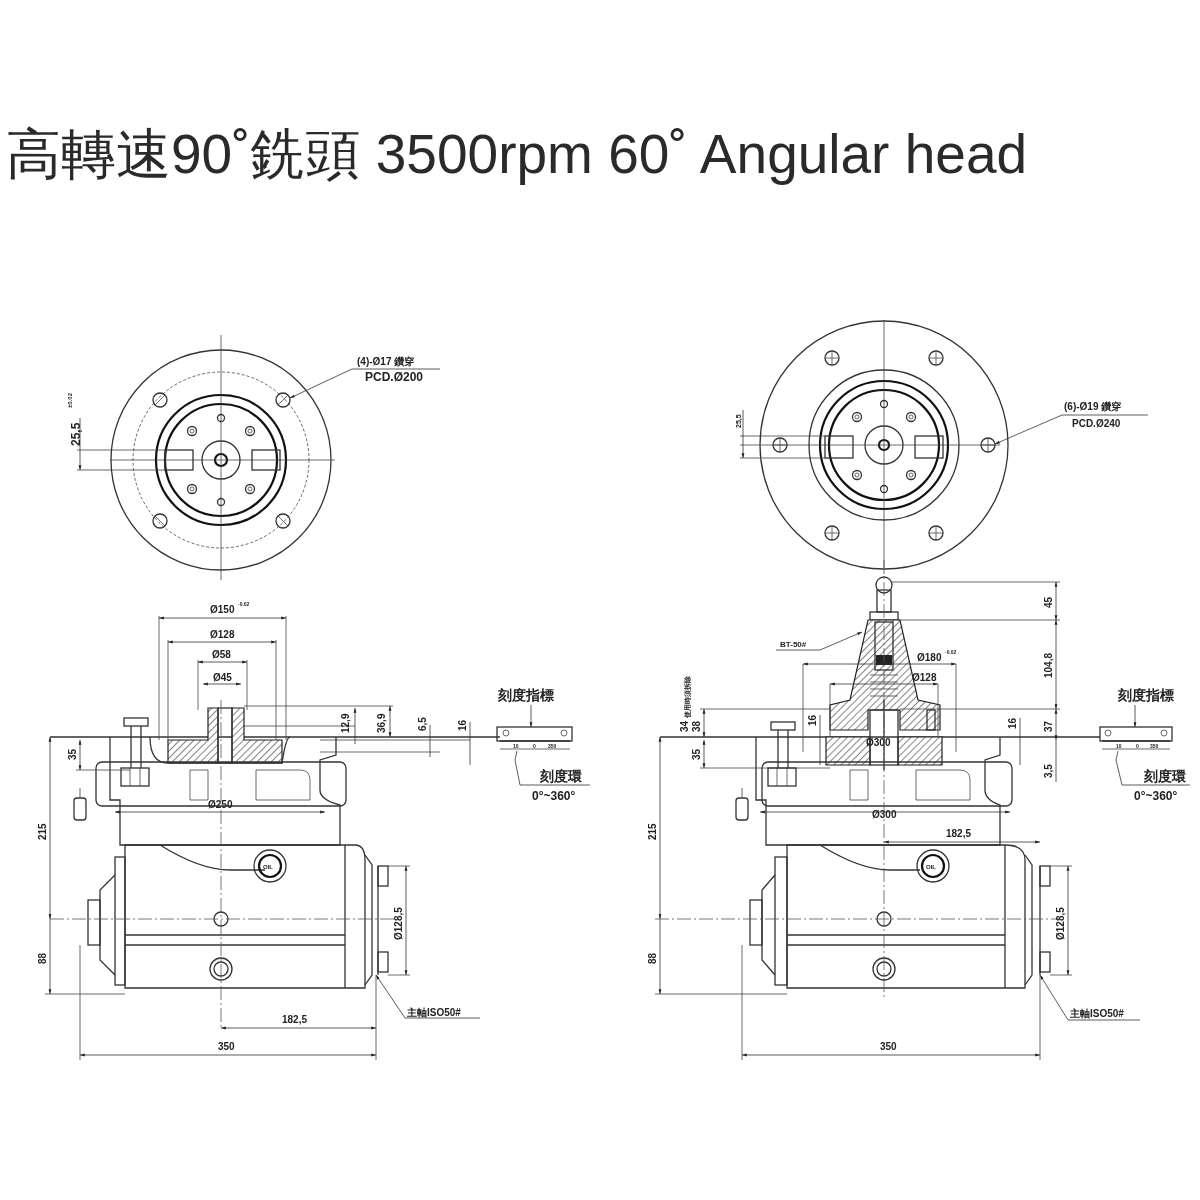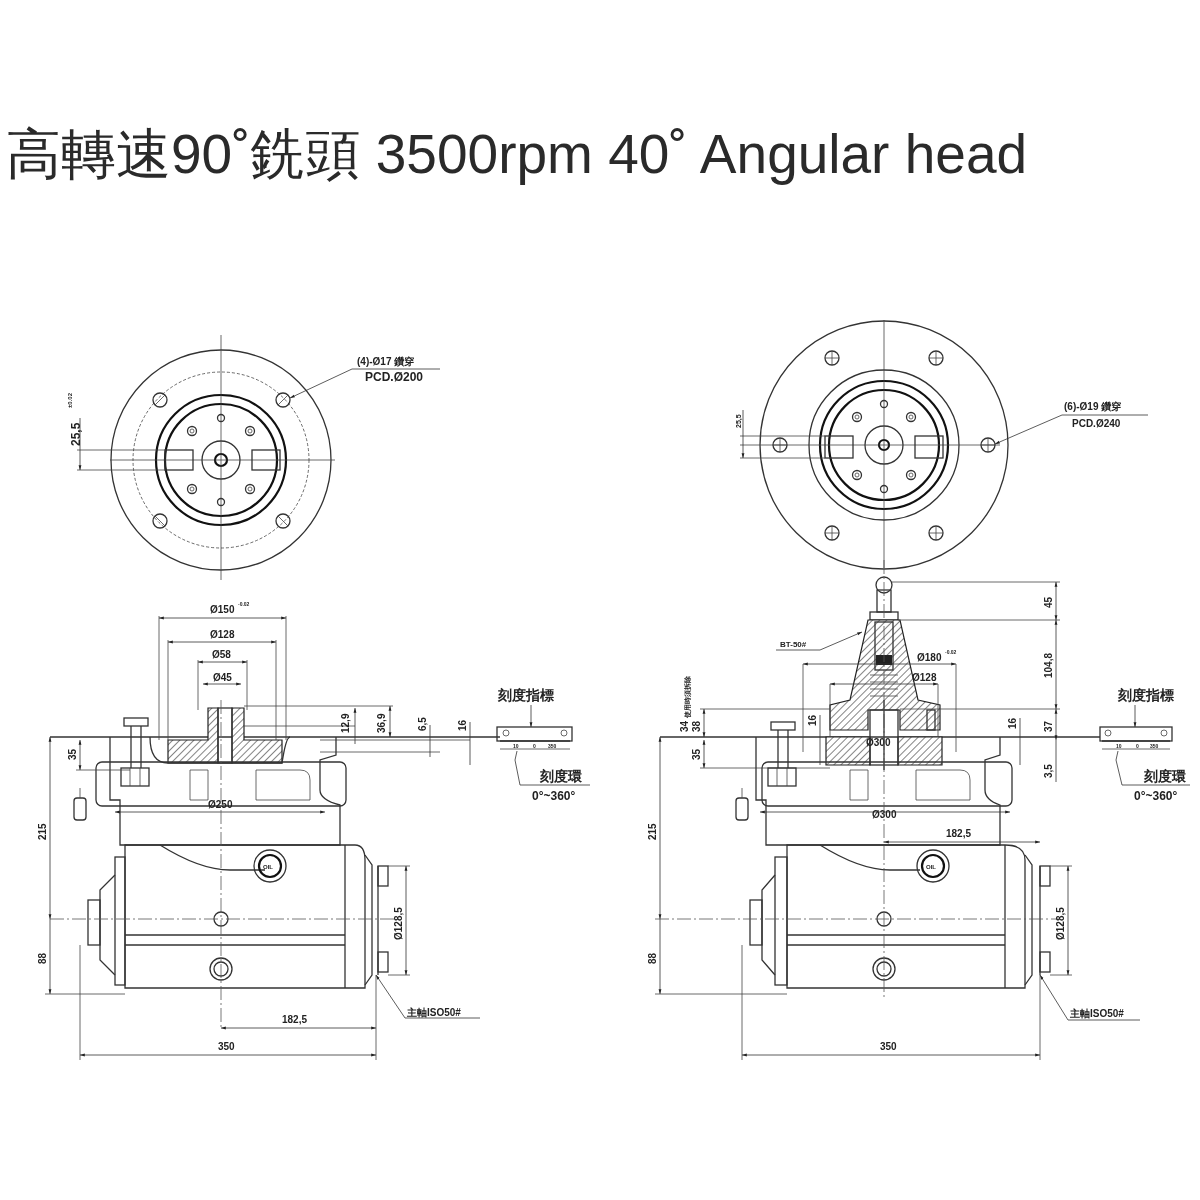--- a/index.html
+++ b/index.html
@@ -12,21 +12,21 @@
   .center{stroke:#555;stroke-width:0.8;fill:none;stroke-dasharray:14 3 2 3;}
   .dim{stroke:#333;stroke-width:0.8;fill:none;}
   .hatch{fill:url(#hatch);stroke:#222;stroke-width:1.2;}
   .t{font-family:"Liberation Sans","DejaVu Sans",sans-serif;font-size:10px;font-weight:bold;fill:#222;}
   .tl{font-family:"Liberation Sans","DejaVu Sans",sans-serif;font-size:12px;font-weight:bold;fill:#222;}
   .tc{font-family:"DejaVu Sans",sans-serif;font-size:14px;font-weight:bold;fill:#222;}
 </style>
 </head>
 <body>
 
-<div class="title">高轉速90˚銑頭 3500rpm 40˚ Angular head</div>
+<div class="title">高轉速90˚銑頭 3500rpm 60˚ Angular head</div>
 
 <svg width="1200" height="1200" viewBox="0 0 1200 1200">
   <defs>
     <pattern id="hatch" width="5" height="5" patternUnits="userSpaceOnUse" patternTransform="rotate(45)">
       <rect width="5" height="5" fill="#fff"></rect>
       <line x1="0" y1="0" x2="0" y2="5" stroke="#333" stroke-width="1.2"></line>
     </pattern>
     <marker id="arr" viewBox="0 0 10 10" refX="10" refY="5" markerWidth="6" markerHeight="6" orient="auto-start-reverse">
       <path d="M0,2 L10,5 L0,8 z" fill="#222"></path>
     </marker>

